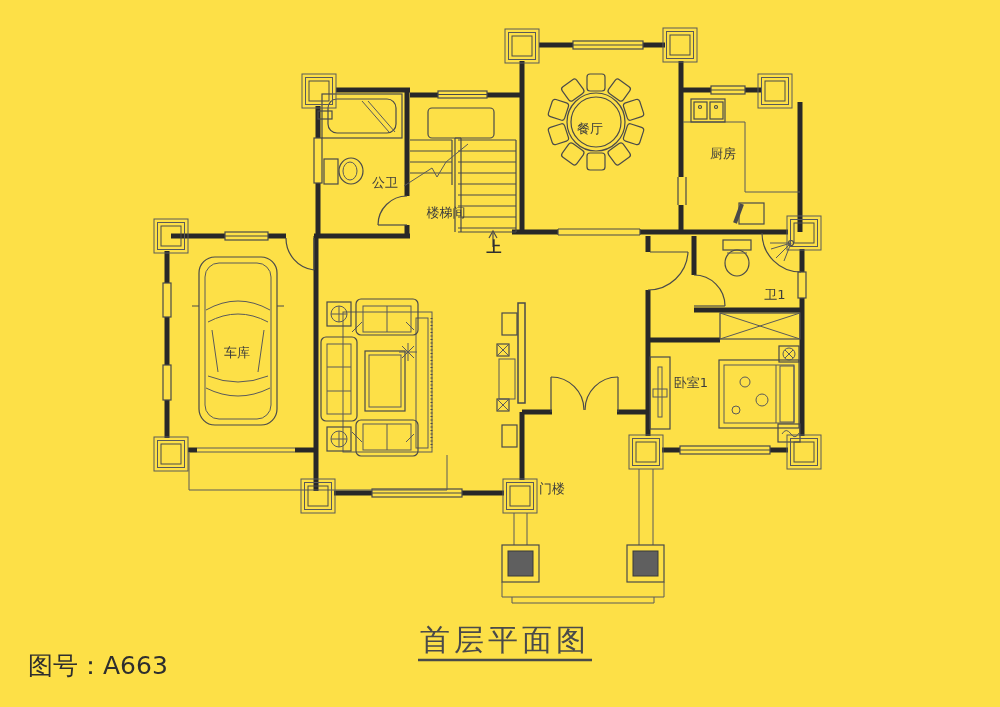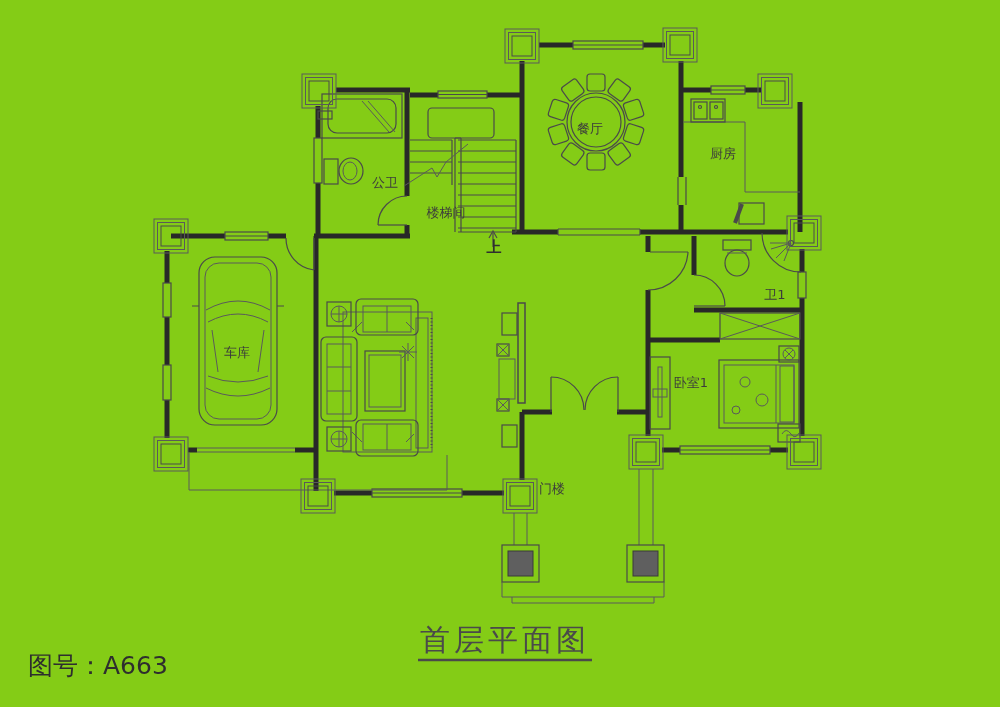--- a/index.html
+++ b/index.html
@@ -1,16 +1,16 @@
 <!DOCTYPE html>
 <html><head>
 <meta charset="utf-8">
 <style>
   html,body{margin:0;padding:0;background:#fff;}
-  .canvas{position:relative;width:1000px;height:707px;background:#84cc16;overflow:hidden;
+  .canvas{position:relative;width:1000px;height:707px;background:#fde047;overflow:hidden;
           font-family:"DejaVu Sans","Liberation Sans",sans-serif;}
   svg{display:block}
   svg *{fill:none;stroke-linecap:butt;stroke-linejoin:miter;}
   .w{stroke:#282828;stroke-width:5;}           
   .t{stroke:#4a4a4a;stroke-width:1.2;}         
   .tt{stroke:#5a5a5a;stroke-width:1;}
   .lbl{fill:#3c3c3c;stroke:none;font-size:13px;text-anchor:middle;}
   .lbl-up{fill:#2f2f2f;stroke:none;font-size:15px;text-anchor:middle;font-weight:bold;}
   .title{fill:#4a4a4a;stroke:none;font-size:30px;text-anchor:middle;letter-spacing:4px;}
   .dno{fill:#2e2e2e;stroke:none;font-size:25px;text-anchor:start;}

